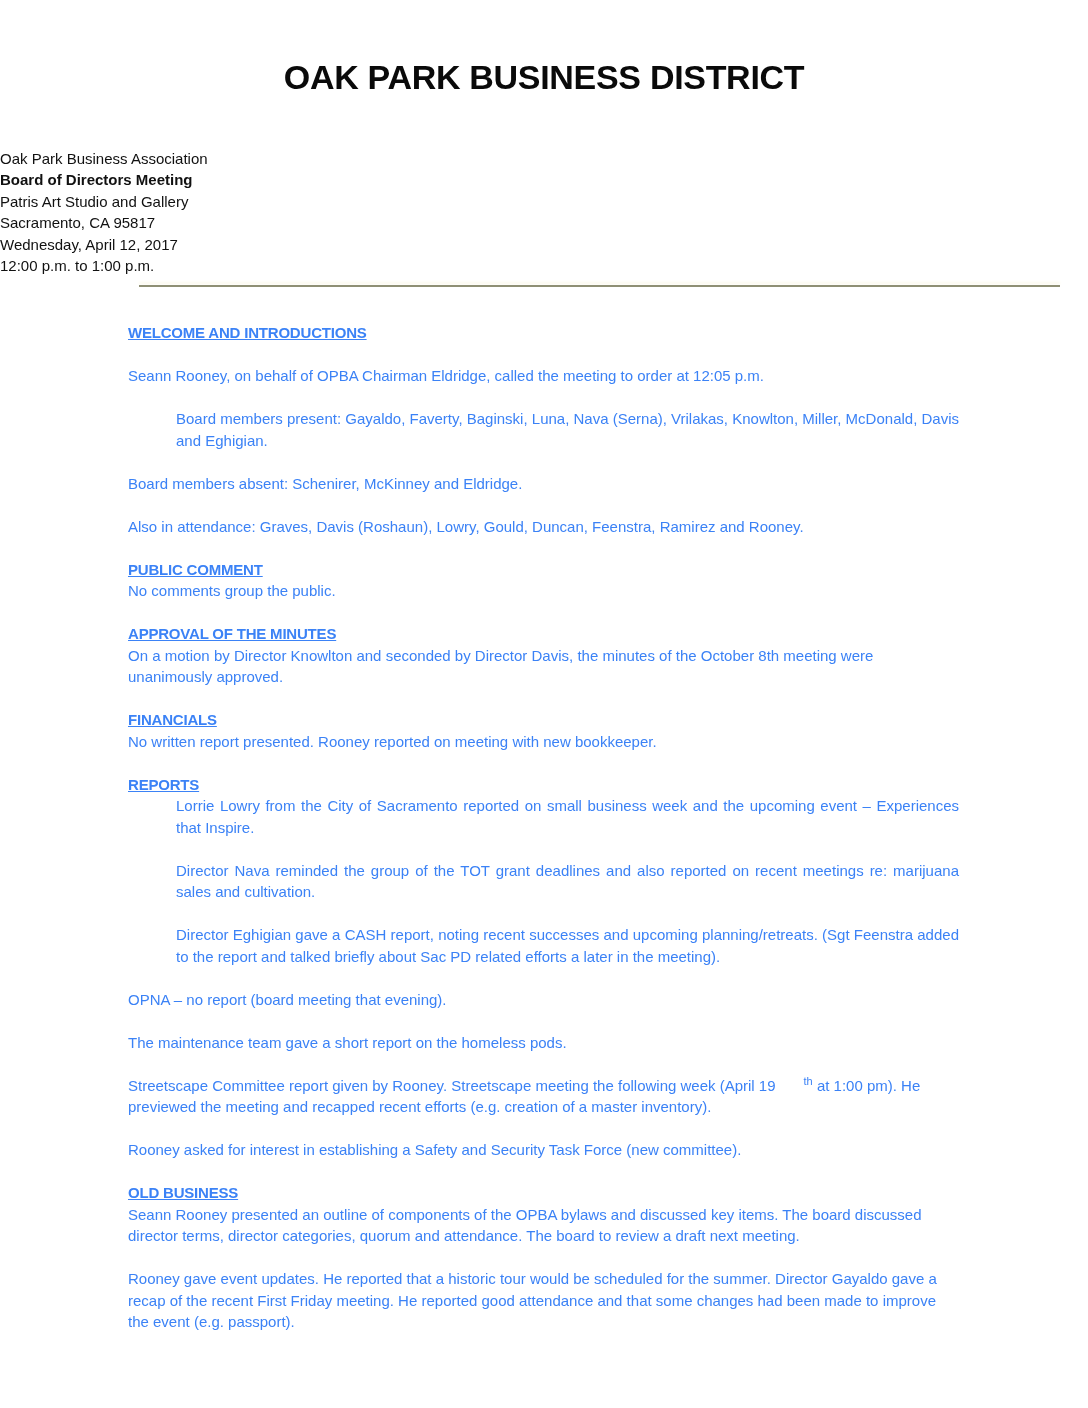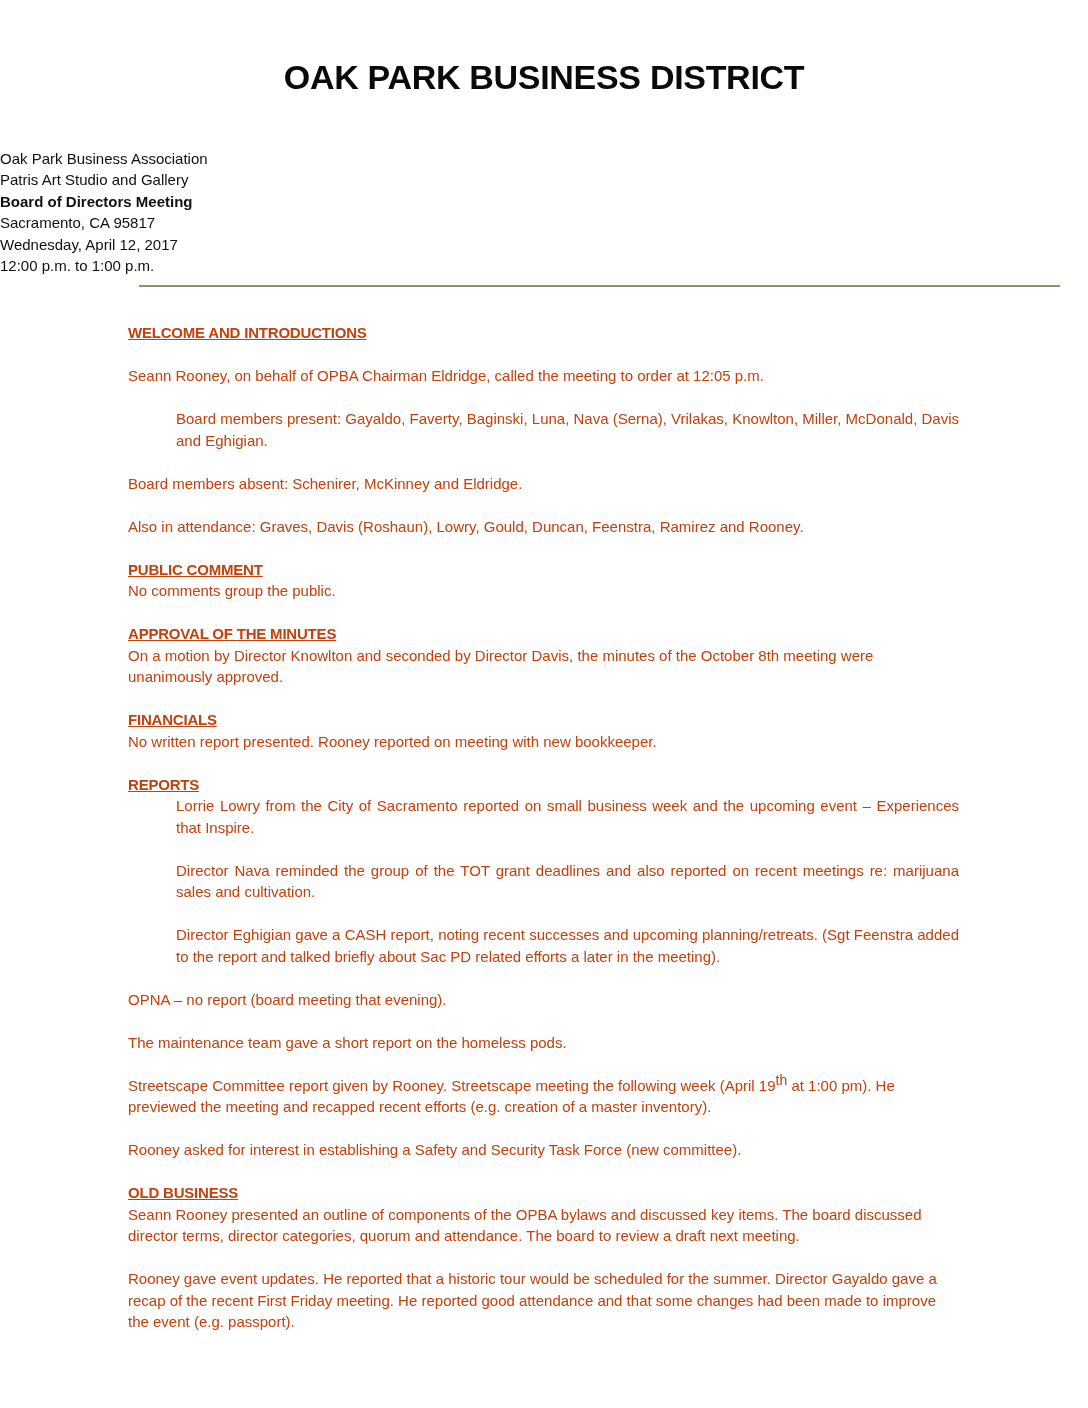--- a/index.html
+++ b/index.html
@@ -48,45 +48,45 @@
       background: #8f8f74;
       box-shadow: 0 -3px 3px #fbf8e8;
     }
     .content {
       position: absolute;
       top: 322px;
       left: 128px;
       width: 831px;
       font-size: 15px;
       line-height: 21.5px;
-      color: #c2410c;
+      color: #3b82f6;
     }
     .section-heading {
       font-weight: bold;
       text-decoration: underline;
       margin: 0;
       font-size: 15px;
       letter-spacing: -0.2px;
     }
     .para {
       margin: 0;
     }
     .para.justify { text-align: justify; margin-left: 48px; }
     .gap { height: 21.5px; }
-    sup { font-size: 14px; line-height: 0; vertical-align: super; }
+    sup { font-size: 11px; line-height: 0; vertical-align: super; margin-left: 28px; }
   </style>
 </head>
 <body>
 
 <h1 class="page-title">OAK PARK BUSINESS DISTRICT</h1>
 
 <div class="meeting-header">
   <span class="line">Oak Park Business Association</span>
+  <span class="line bold">Board of Directors Meeting</span>
   <span class="line">Patris Art Studio and Gallery</span>
-  <span class="line bold">Board of Directors Meeting</span>
   <span class="line">Sacramento, CA 95817</span>
   <span class="line">Wednesday, April 12, 2017</span>
   <span class="line">12:00 p.m. to 1:00 p.m.</span>
 </div>
 
 <div class="separator"></div>
 
 <div class="content">
 
   <p class="section-heading">WELCOME AND INTRODUCTIONS</p>

